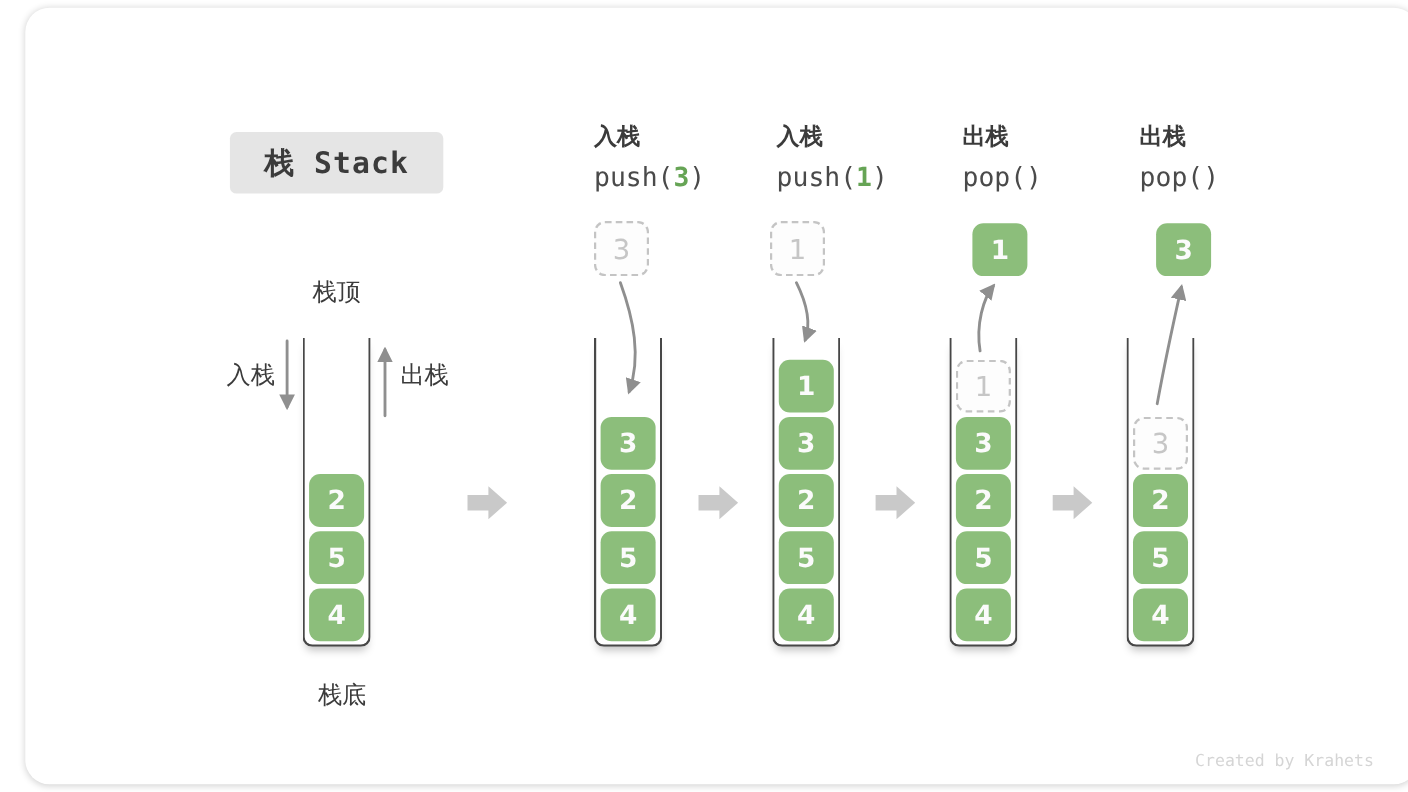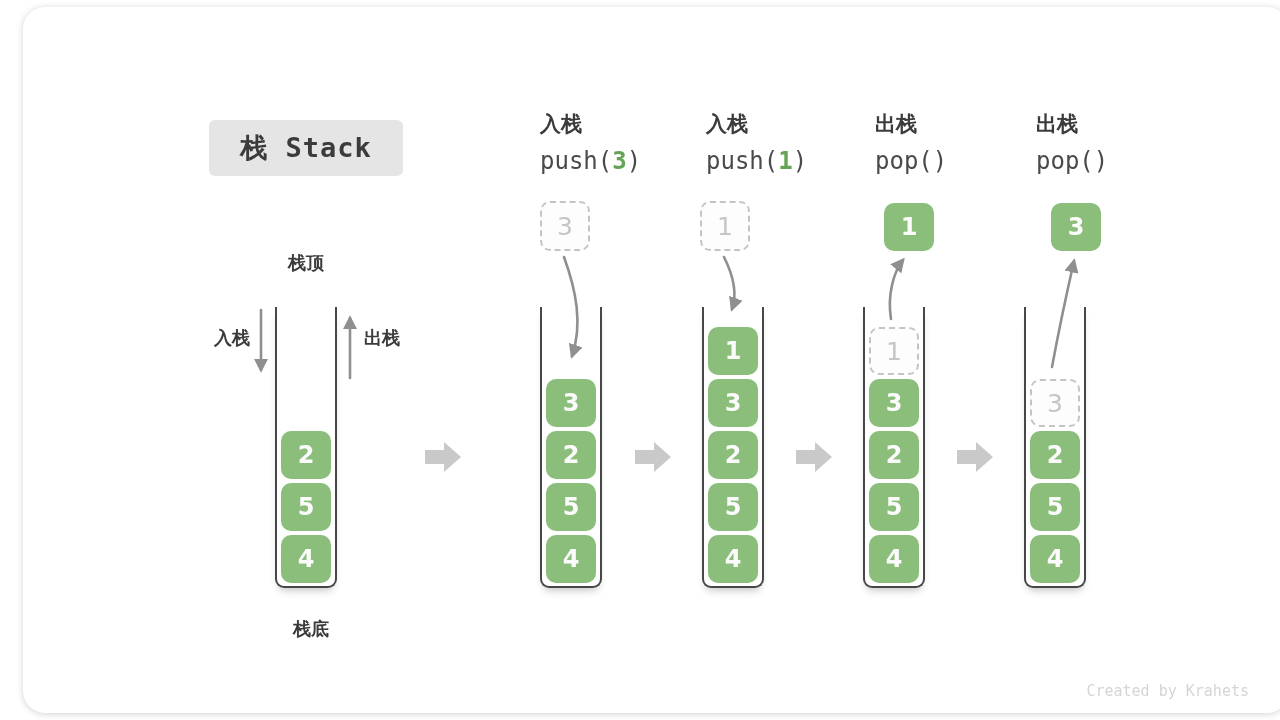--- a/index.html
+++ b/index.html
@@ -29,21 +29,21 @@
   .title-box{
     position:absolute;left:186px;top:113px;width:194px;height:56px;
     background:var(--title-bg);border-radius:6px;
     display:flex;align-items:center;justify-content:center;
   }
   .title-box span{
     font-family:"DejaVu Sans Mono","DejaVu Sans",monospace;
     font-size:27px;font-weight:700;color:var(--ink);letter-spacing:1px;
   }
   .side-label{
-    position:absolute;font-size:18px;font-weight:700;color:var(--ink);
+    position:absolute;font-size:22px;font-weight:400;color:var(--ink);
   }
   .op{position:absolute;top:104px;}
   .op-zh{font-size:21px;font-weight:700;color:var(--ink);line-height:26px;}
   .op-code{
     margin-top:10px;font-family:"DejaVu Sans Mono",monospace;
     font-size:24px;font-weight:500;color:var(--code-ink);line-height:28px;
   }
   .op-code .arg{color:var(--arg-green);font-weight:700;}
   .container{
     position:absolute;top:300px;width:62px;height:281px;box-sizing:border-box;

